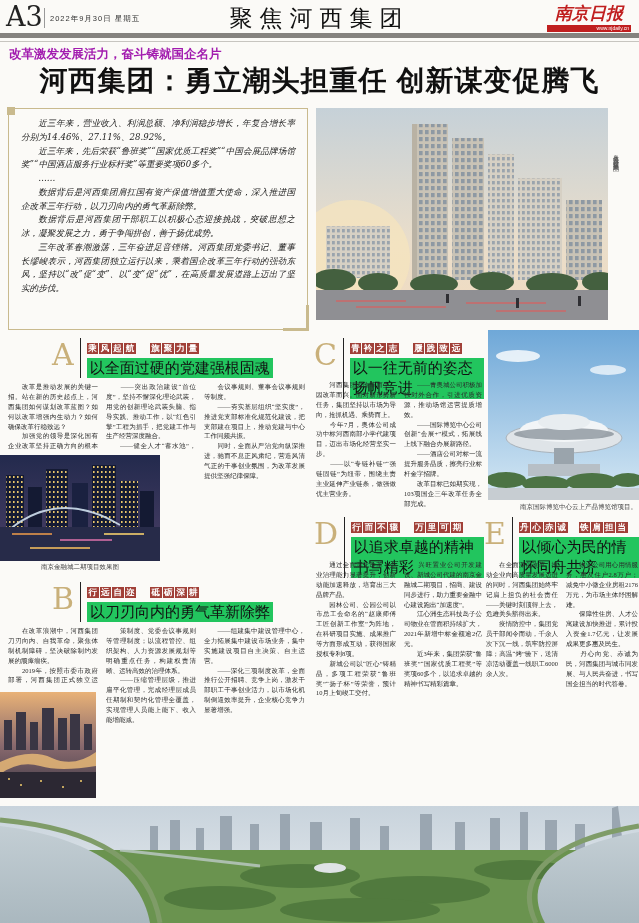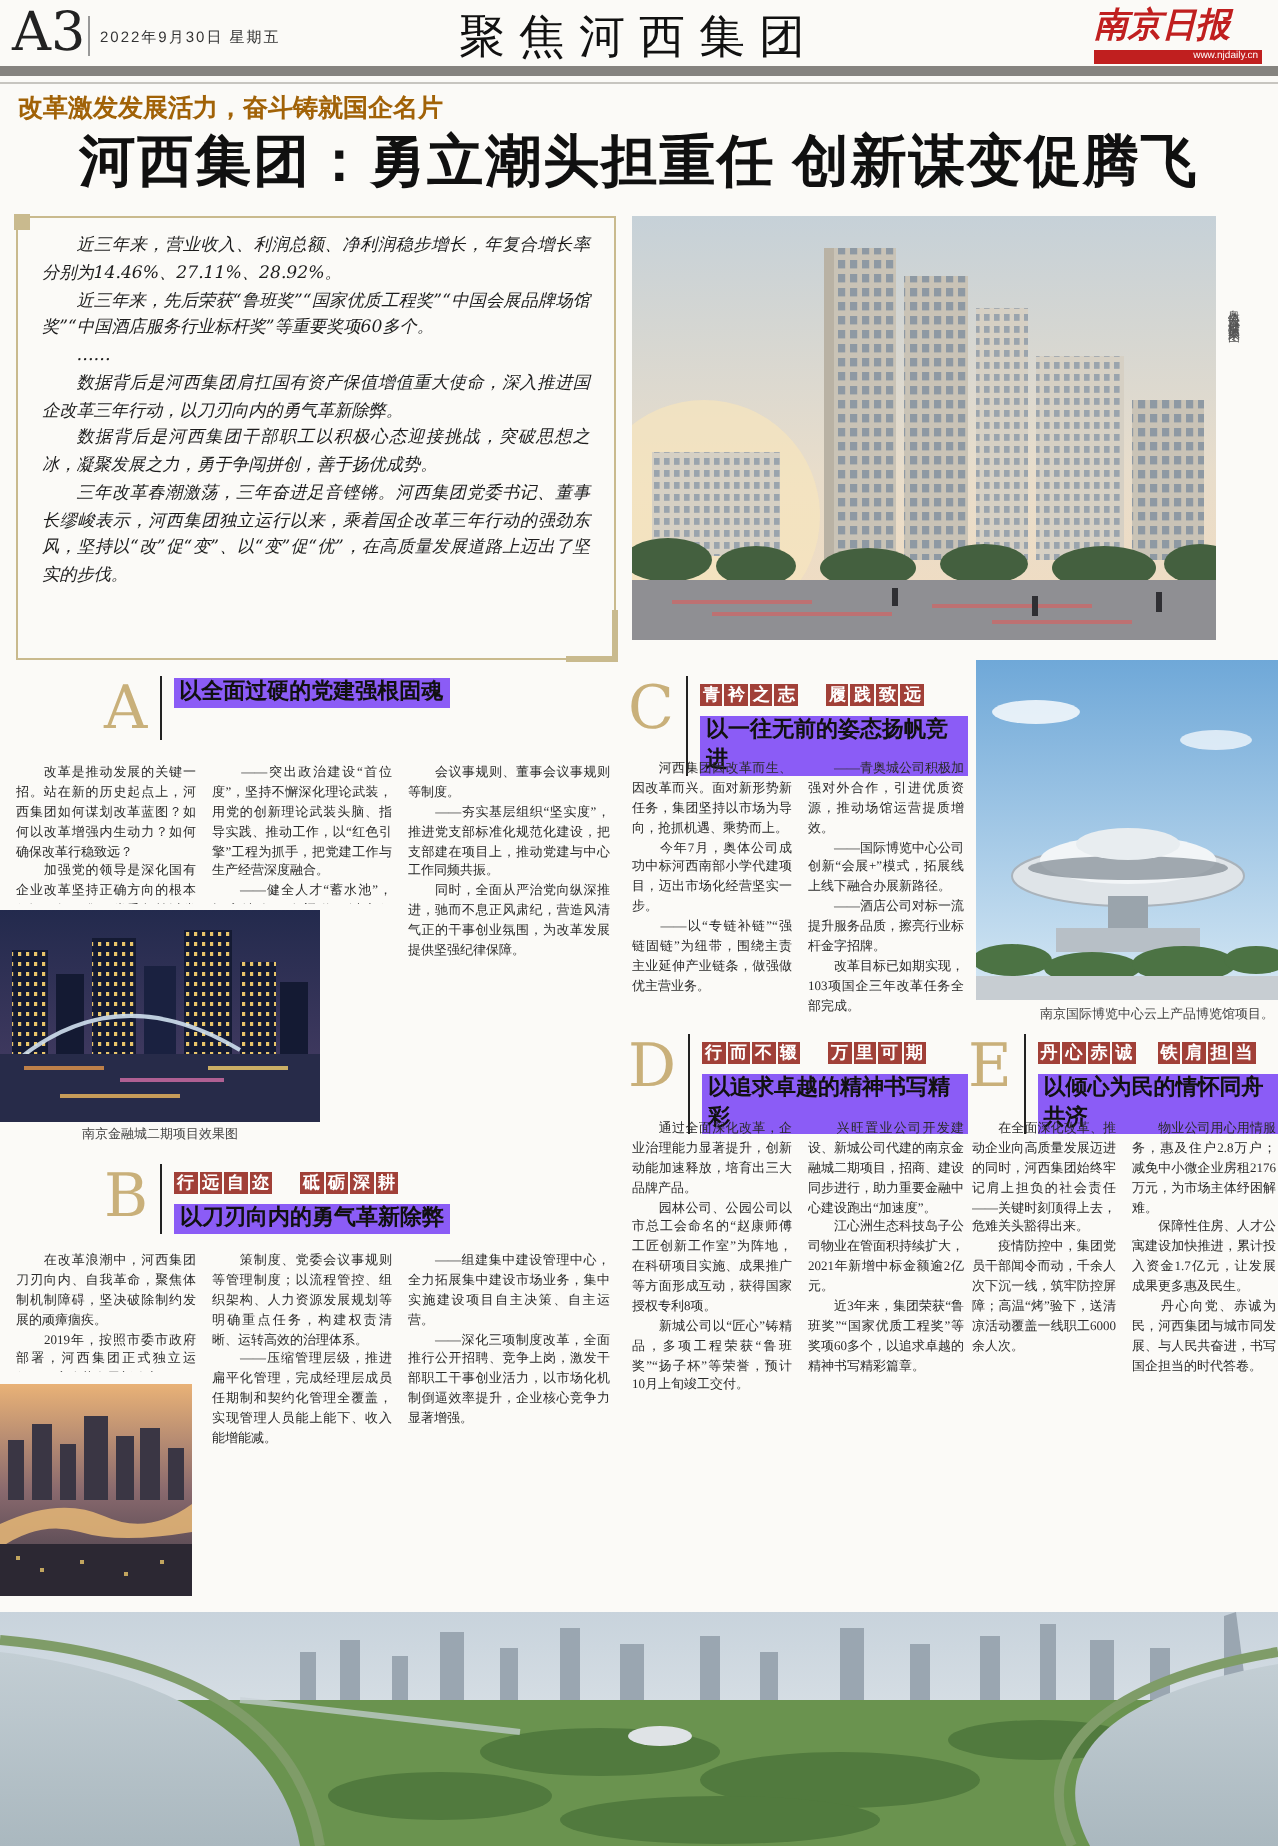--- a/index.html
+++ b/index.html
@@ -4,47 +4,47 @@
 <style>
   html,body{margin:0;padding:0;}
   body{background:#e9e7e2;font-family:"Liberation Sans",sans-serif;-webkit-text-size-adjust:none;}
   #page{position:relative;width:639px;height:923px;background:#fbfaf7;overflow:hidden;margin:0 auto;color:#1a1a1a;}
 
   
   .mast-page{position:absolute;left:6px;top:1px;font-family:"DejaVu Serif",serif;font-size:27px;color:#222;}
   .mast-div{position:absolute;left:44px;top:8px;width:1px;height:20px;background:#999;}
   .mast-date{position:absolute;left:50px;top:14px;font-size:7.5px;color:#333;letter-spacing:1px;}
   .mast-title{position:absolute;left:0;right:0;top:3px;text-align:center;font-family:"DejaVu Serif",serif;font-weight:normal;font-size:23px;letter-spacing:7px;color:#111;}
-  .mast-logo{position:absolute;right:8px;top:2px;width:84px;font-family:"DejaVu Serif",serif;font-style:italic;font-weight:bold;font-size:17px;color:#c01f1f;line-height:22px;}
+  .mast-logo{position:absolute;right:8px;top:2px;width:84px;text-align:center;font-family:"DejaVu Serif",serif;font-style:italic;font-weight:bold;font-size:17px;color:#c01f1f;line-height:22px;}
   .mast-logo-strip{position:absolute;right:8px;top:25px;width:84px;height:7px;background:#c01f1f;color:#fff;font-size:5px;line-height:7px;text-align:right;padding-right:2px;box-sizing:border-box;}
   .mast-band{position:absolute;left:0;top:33px;width:100%;height:5px;background:#85837f;}
   .top-rule{position:absolute;left:0;top:41px;width:100%;height:1px;background:#c7c5c0;}
 
-  .kicker{position:absolute;left:9px;top:46px;font-size:12.5px;font-weight:bold;color:#a16207;}
+  .kicker{position:absolute;left:9px;top:46px;font-size:12.5px;font-weight:bold;color:#a21caf;}
   .headline{position:absolute;left:0;right:0;top:62px;text-align:center;font-size:28px;font-weight:bold;color:#101010;letter-spacing:1px;}
 
   
   .intro{position:absolute;left:8px;top:108px;width:300px;height:222px;border:1px solid #c9ba8e;box-sizing:border-box;padding:8px 12px 6px 12px;}
   .intro:before{content:"";position:absolute;left:-2px;top:-2px;width:8px;height:8px;background:#c9ba8e;}
   .intro .br1{position:absolute;right:-2px;bottom:-2px;width:26px;height:3px;background:#c9ba8e;}
   .intro .br2{position:absolute;right:-2px;bottom:-2px;width:3px;height:26px;background:#c9ba8e;}
   .intro p{margin:0;font-family:"DejaVu Serif",serif;font-style:italic;font-size:8.6px;line-height:1.6;text-align:justify;text-indent:2em;color:#1c1c1c;}
 
   
   .photo{position:absolute;overflow:hidden;}
   .vcaption{position:absolute;writing-mode:vertical-rl;font-size:6px;color:#555;letter-spacing:1px;}
   .hcaption{position:absolute;font-size:6.5px;color:#444;}
 
   
   .sec-head{position:absolute;display:flex;align-items:flex-start;}
   .sec-letter{font-family:"DejaVu Serif",serif;font-size:30px;line-height:30px;color:#c9b07a;margin-top:4px;}
   .sec-vline{width:1px;background:#222;align-self:stretch;margin:2px 6px 0 6px;}
   .chips{display:flex;gap:13px;margin-top:1px;}
   .chip .chip-char{display:inline-block;background:#a14038;color:#fff;font-size:8.5px;font-weight:bold;line-height:1;padding:1.5px 1.5px;margin-right:1px;}
-  .sec-sub{display:inline-block;margin-top:3px;font-size:11px;font-weight:bold;color:#111;background:#8b5cf6;padding:0 3px;line-height:1.35;}
+  .sec-sub{display:inline-block;margin-top:3px;font-size:15px;font-weight:normal;color:#111;background:#22c55e;padding:0 3px;line-height:1.35;}
 
   
   .col{position:absolute;font-family:"Liberation Serif",serif;font-size:6.5px;line-height:1.52;text-align:justify;color:#2a2a2a;white-space:pre-line;overflow:hidden;}
 </style>
 </head>
 <body>
 
 <div id="page">
 
   <div class="mast-page">A3</div>
@@ -117,20 +117,24 @@
           <rect x="262" y="188" width="3" height="10"></rect>
       </g>
     </svg>
   </div>
   <div class="vcaption" style="left:611px;top:150px;">奥体公司办公楼项目效果图。</div>
 
   <div class="sec-head" style="left:52px;top:336px;width:250px;">
     <div class="sec-letter">A</div>
     <div class="sec-vline"></div>
     <div>
+      <div class="chips">
+        <span class="chip"><span class="chip-char">乘</span><span class="chip-char">风</span><span class="chip-char">起</span><span class="chip-char">航</span></span>
+        <span class="chip"><span class="chip-char">旗</span><span class="chip-char">聚</span><span class="chip-char">力</span><span class="chip-char">量</span></span>
+      </div>
       <span class="sec-sub">以全面过硬的党建强根固魂</span>
     </div>
   </div>
   <div class="col" style="left:8px;top:382px;width:90px;height:70px;">　　改革是推动发展的关键一招。站在新的历史起点上，河西集团如何谋划改革蓝图？如何以改革增强内生动力？如何确保改革行稳致远？
 　　加强党的领导是深化国有企业改革坚持正确方向的根本保证。河西集团党委坚持以党的建设为引领，以党组织的自我革命引领企业变革，为改革不断深化保驾护航。</div>
   <div class="col" style="left:106px;top:382px;width:90px;height:70px;">　　——突出政治建设“首位度”，坚持不懈深化理论武装，用党的创新理论武装头脑、指导实践、推动工作，以“红色引擎”工程为抓手，把党建工作与生产经营深度融合。
 　　——健全人才“蓄水池”，拓宽选人用人渠道，以赛促学、以训促干，打造高素质专业化干部人才队伍，为高质量发展提供组织保证。</div>
   <div class="col" style="left:204px;top:382px;width:101px;height:178px;">　　会议事规则、董事会议事规则等制度。
 　　——夯实基层组织“坚实度”，推进党支部标准化规范化建设，把支部建在项目上，推动党建与中心工作同频共振。
 　　同时，全面从严治党向纵深推进，驰而不息正风肃纪，营造风清气正的干事创业氛围，为改革发展提供坚强纪律保障。</div>

